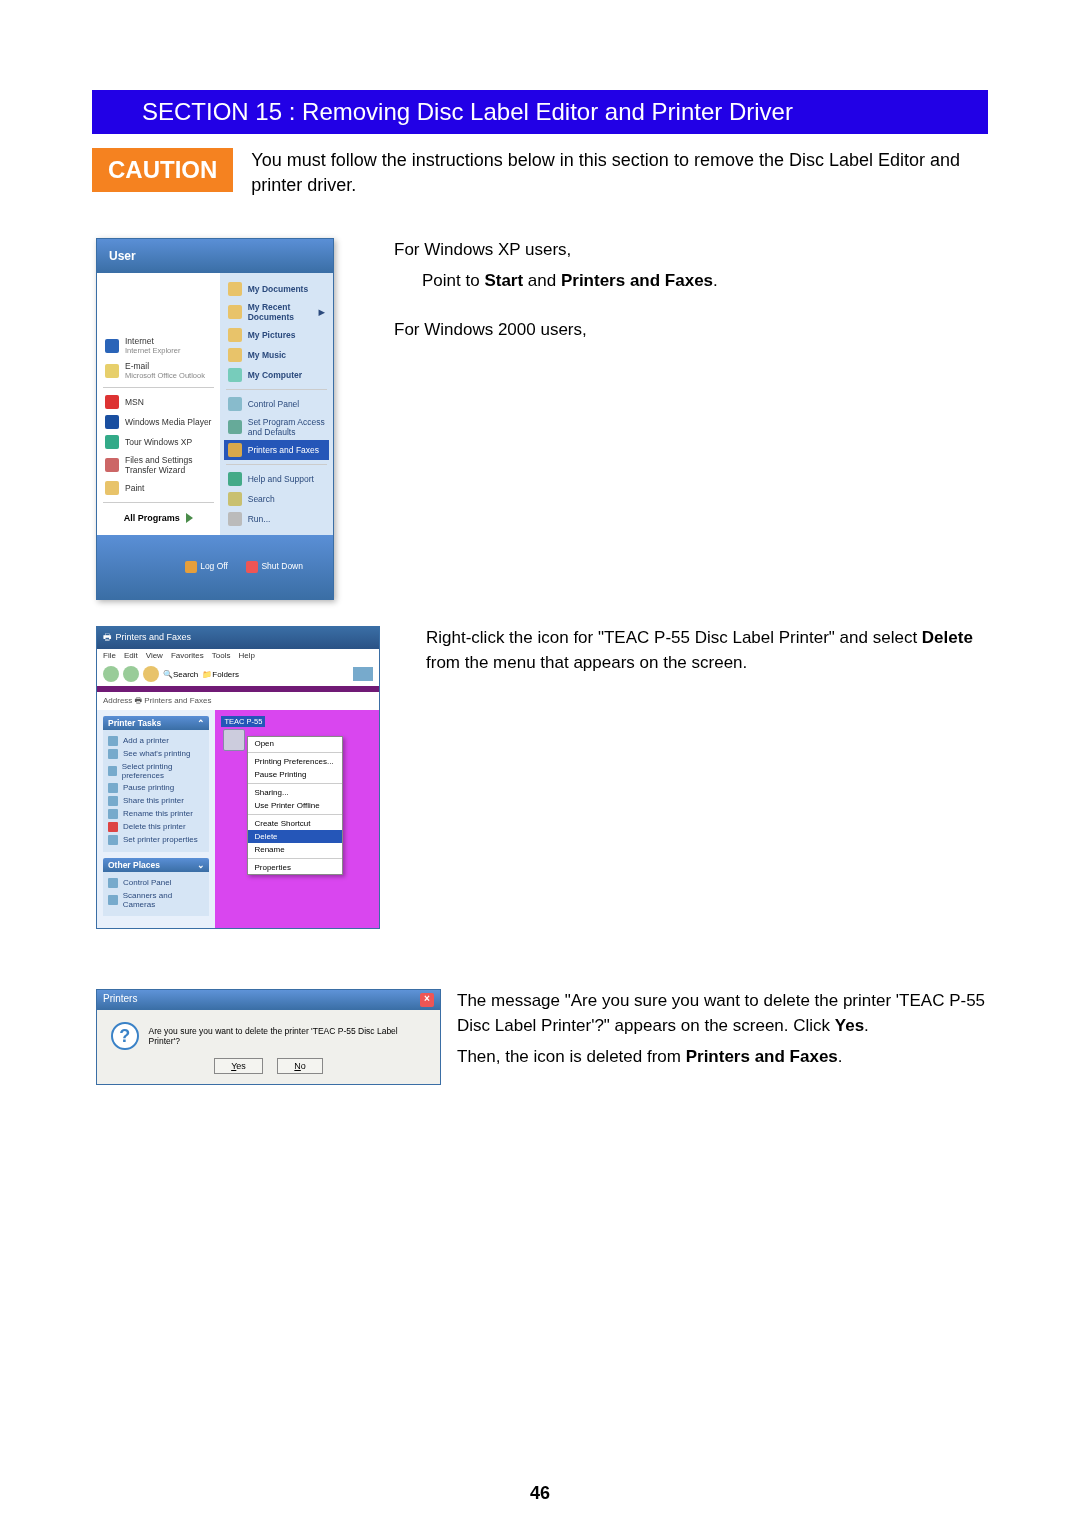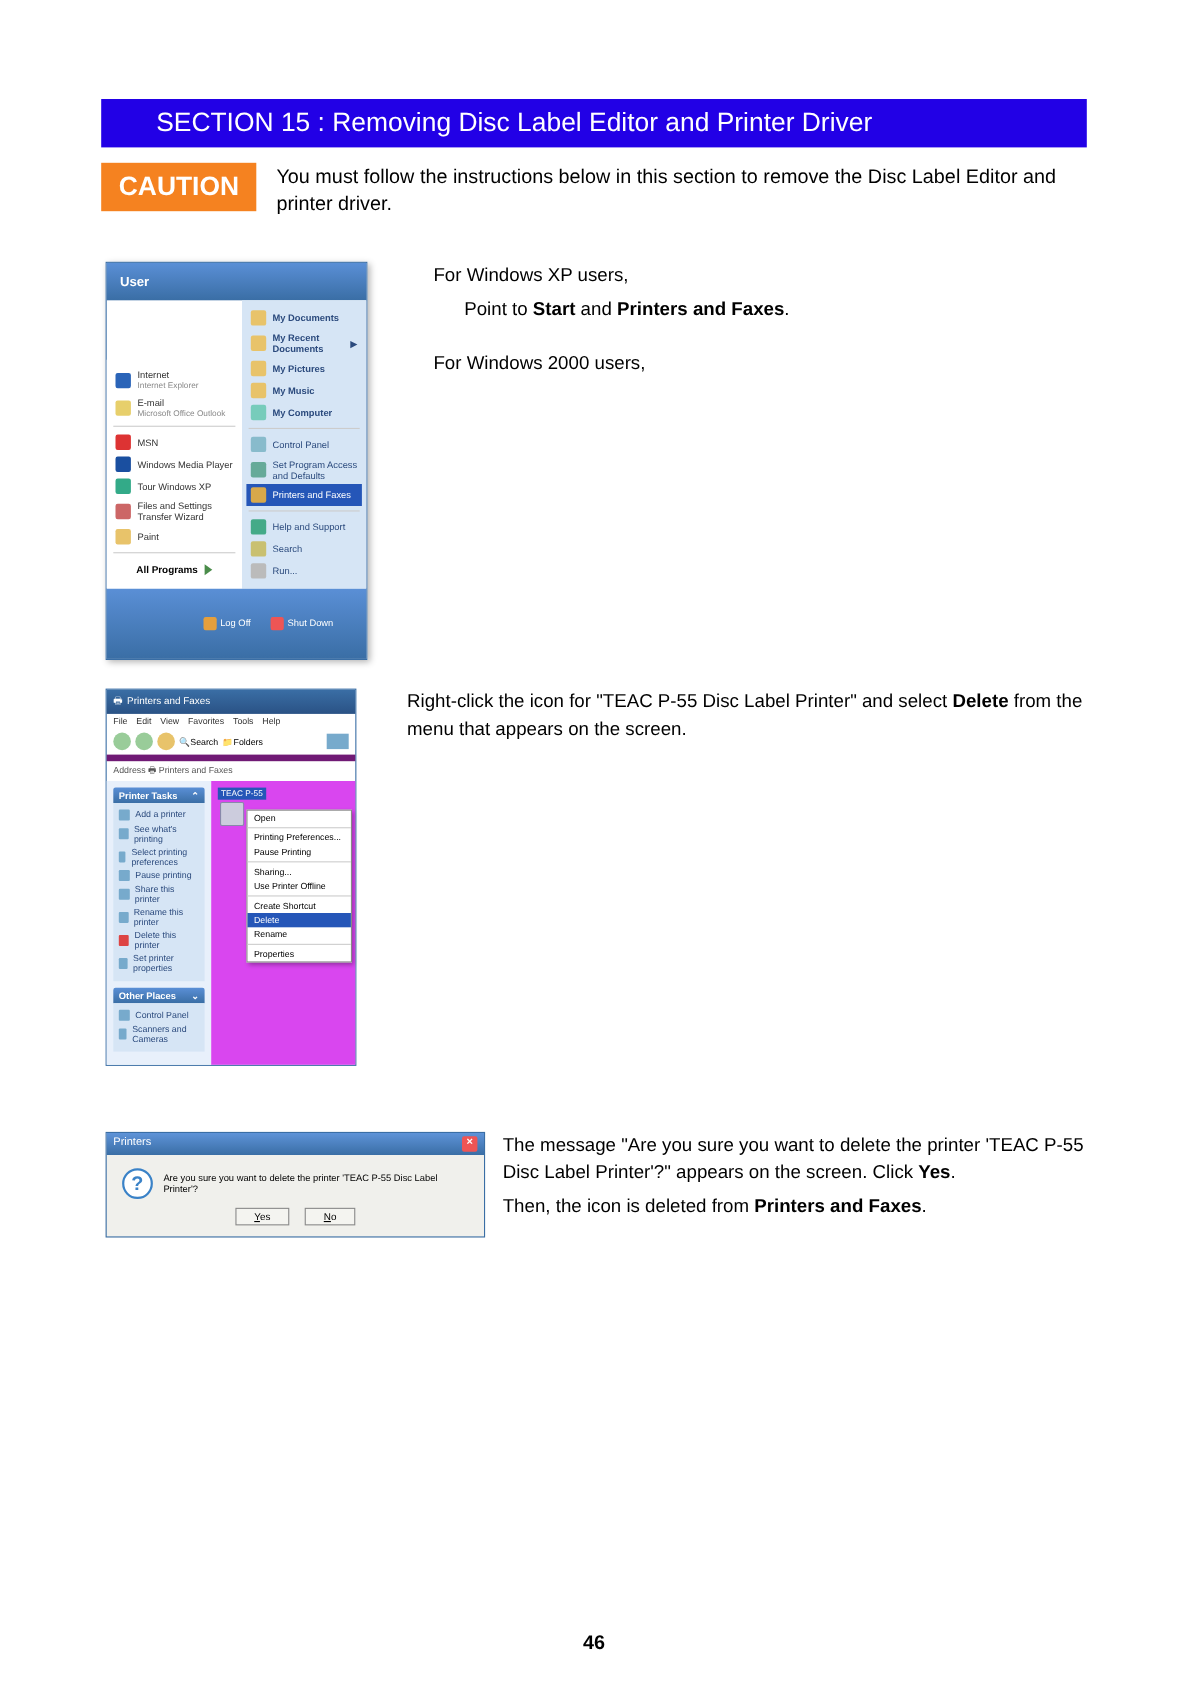--- a/index.html
+++ b/index.html
@@ -109,21 +109,21 @@
     }
     .sm-footer .ic2 {
       display:inline-block; width:12px; height:12px;
       background:#e59f3c; border-radius:2px; vertical-align:middle;
       margin-right:3px;
     }
     .sm-footer .ic2.red { background:#e55; }
 
     
     .pw {
-      width: 228px;
+      width: 284px;
       border: 1px solid #3a6ea5;
       background:#fff;
       font-family: Tahoma, sans-serif;
       font-size: 9px;
     }
     .pw-title {
       background: linear-gradient(#3a6ea5,#2a5285);
       color:#fff; padding:3px 6px; font-size:9px;
     }
     .pw-menu { padding:2px 6px; color:#333; font-size:8px; }

